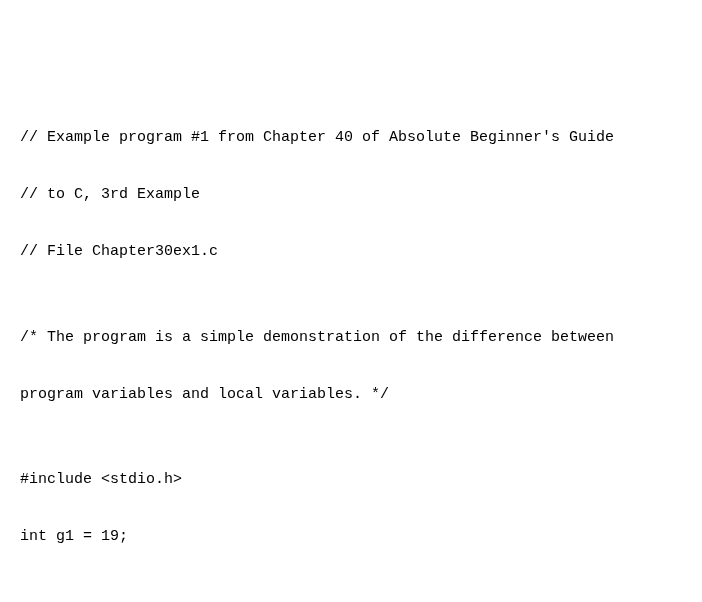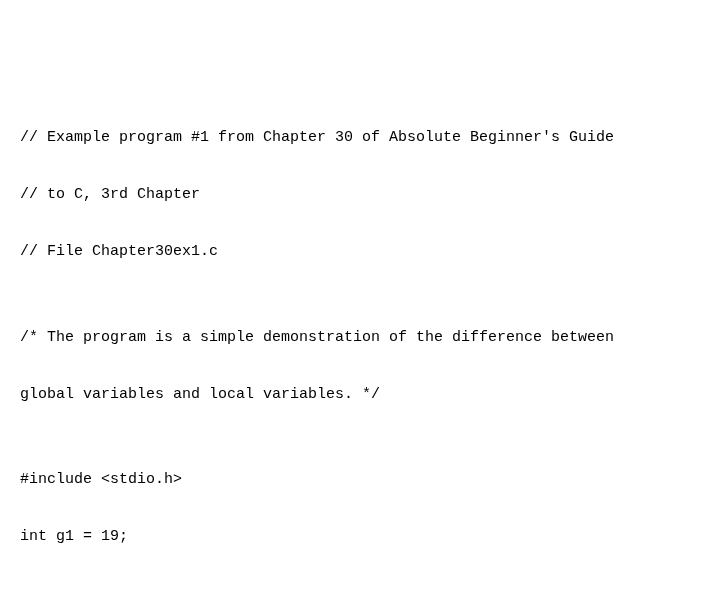--- a/index.html
+++ b/index.html
@@ -21,26 +21,26 @@
     }
     .code-line {
       display: block;
     }
   </style>
 </head>
 <body>
 
 
 
-<span class="code-line">// Example program #1 from Chapter 30 of Absolute Beginner's Guide</span>
-<span class="code-line">// to C, 3rd Chapter</span>
+<span class="code-line">// Example program #1 from Chapter 40 of Absolute Beginner's Guide</span>
+<span class="code-line">// to C, 3rd Example</span>
 <span class="code-line">// File Chapter30ex1.c</span>
 <span class="code-line"></span>
 <span class="code-line">/* The program is a simple demonstration of the difference between</span>
-<span class="code-line">global variables and local variables. */</span>
+<span class="code-line">program variables and local variables. */</span>
 <span class="code-line"></span>
 <span class="code-line">#include &lt;stdio.h&gt;</span>
 <span class="code-line">int g1 = 19;</span>
 <span class="code-line"></span>
 
 
 
 
 <span class="code-line"></span>
 

